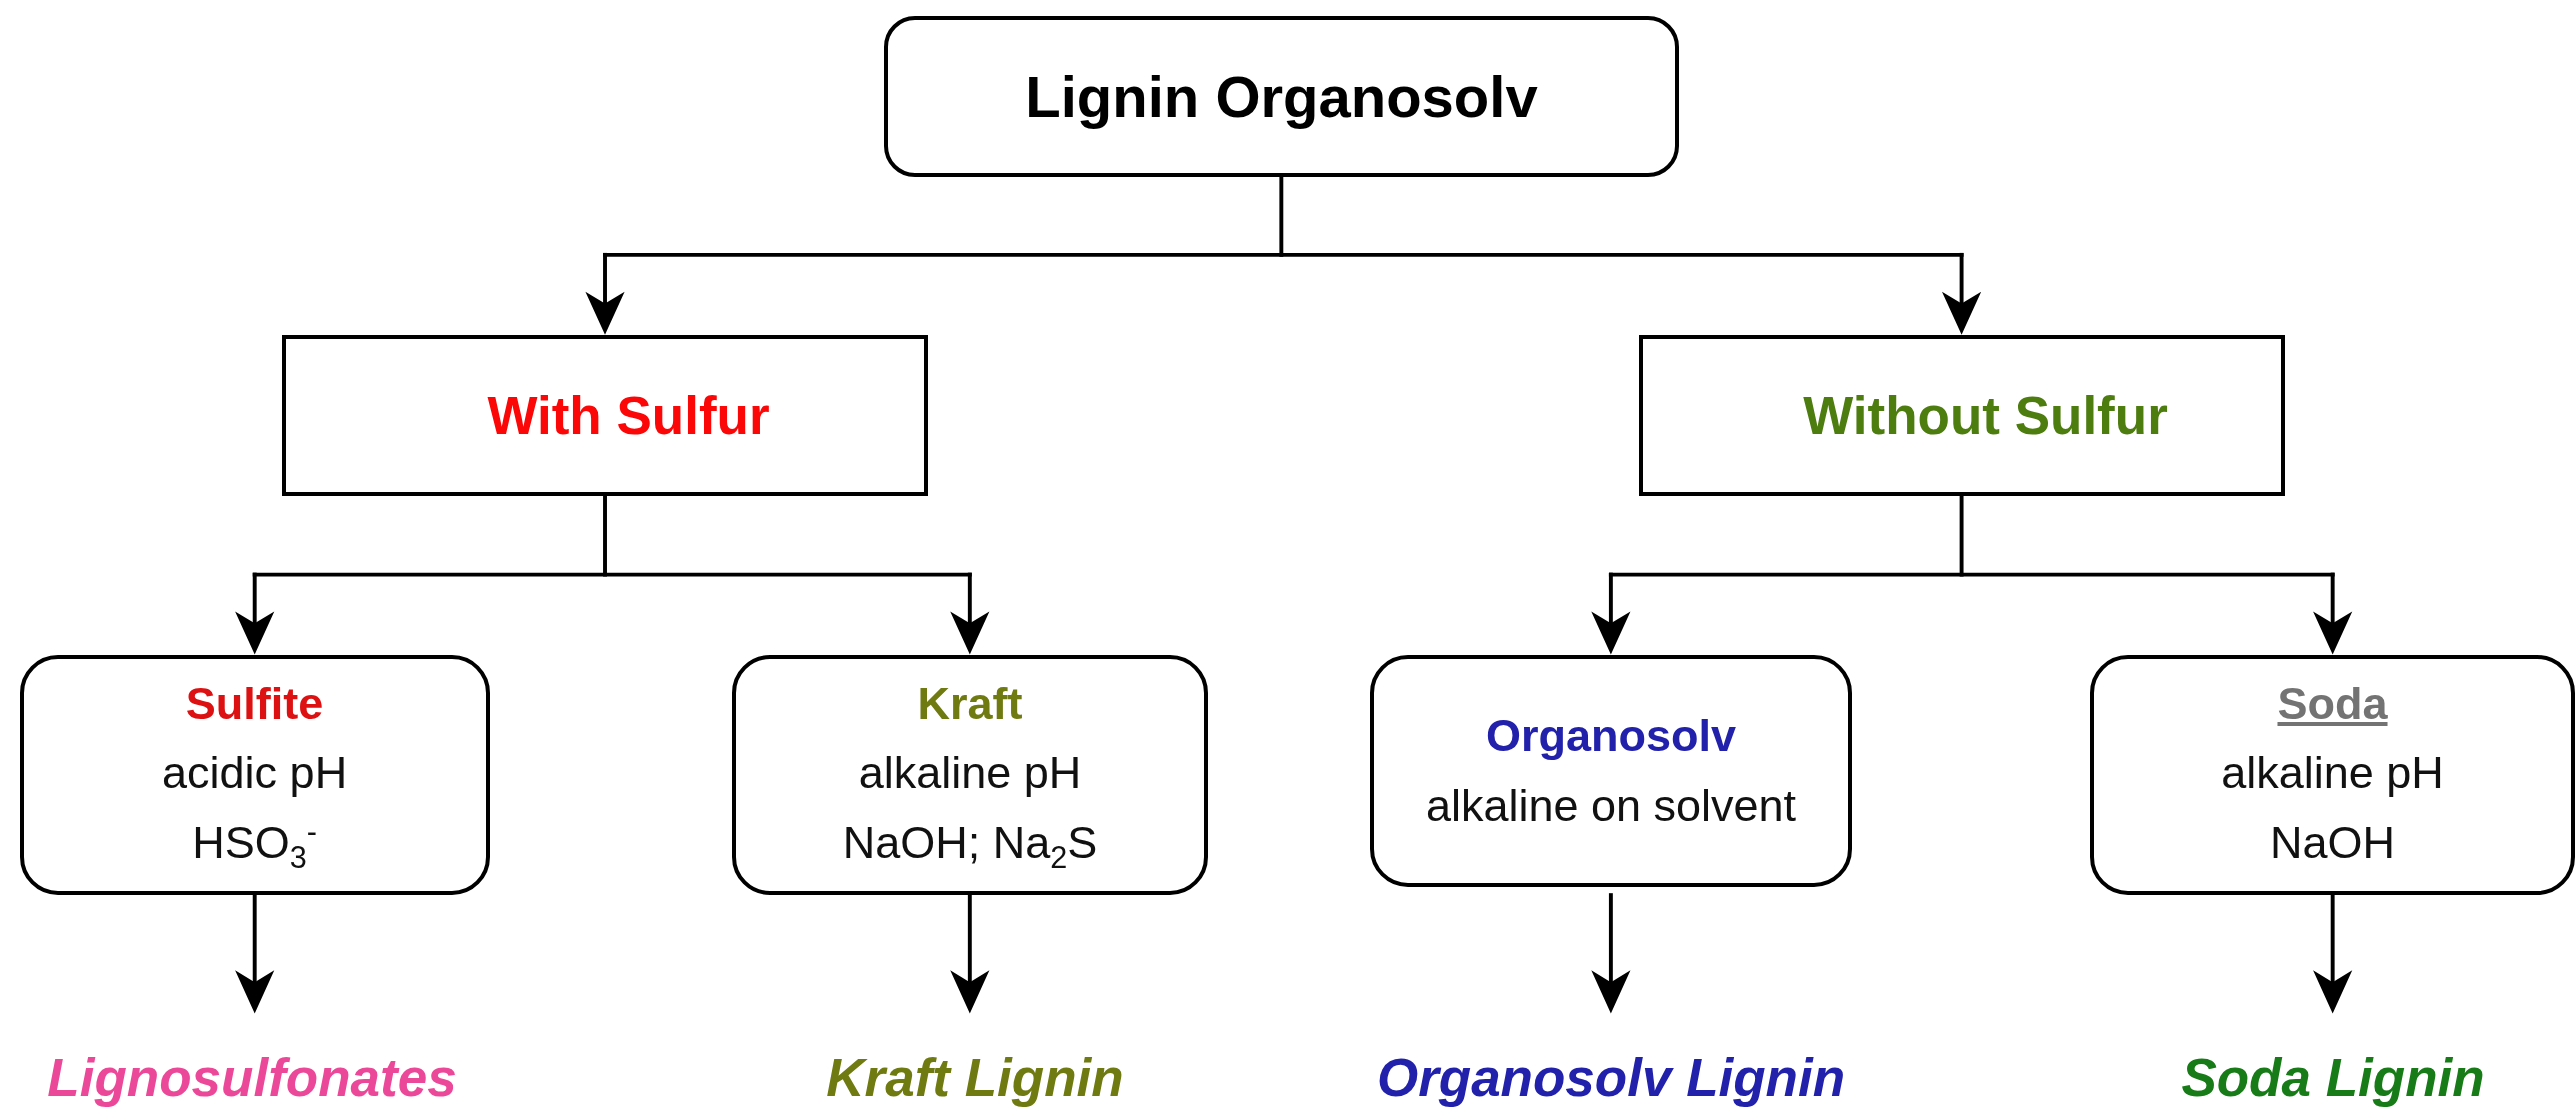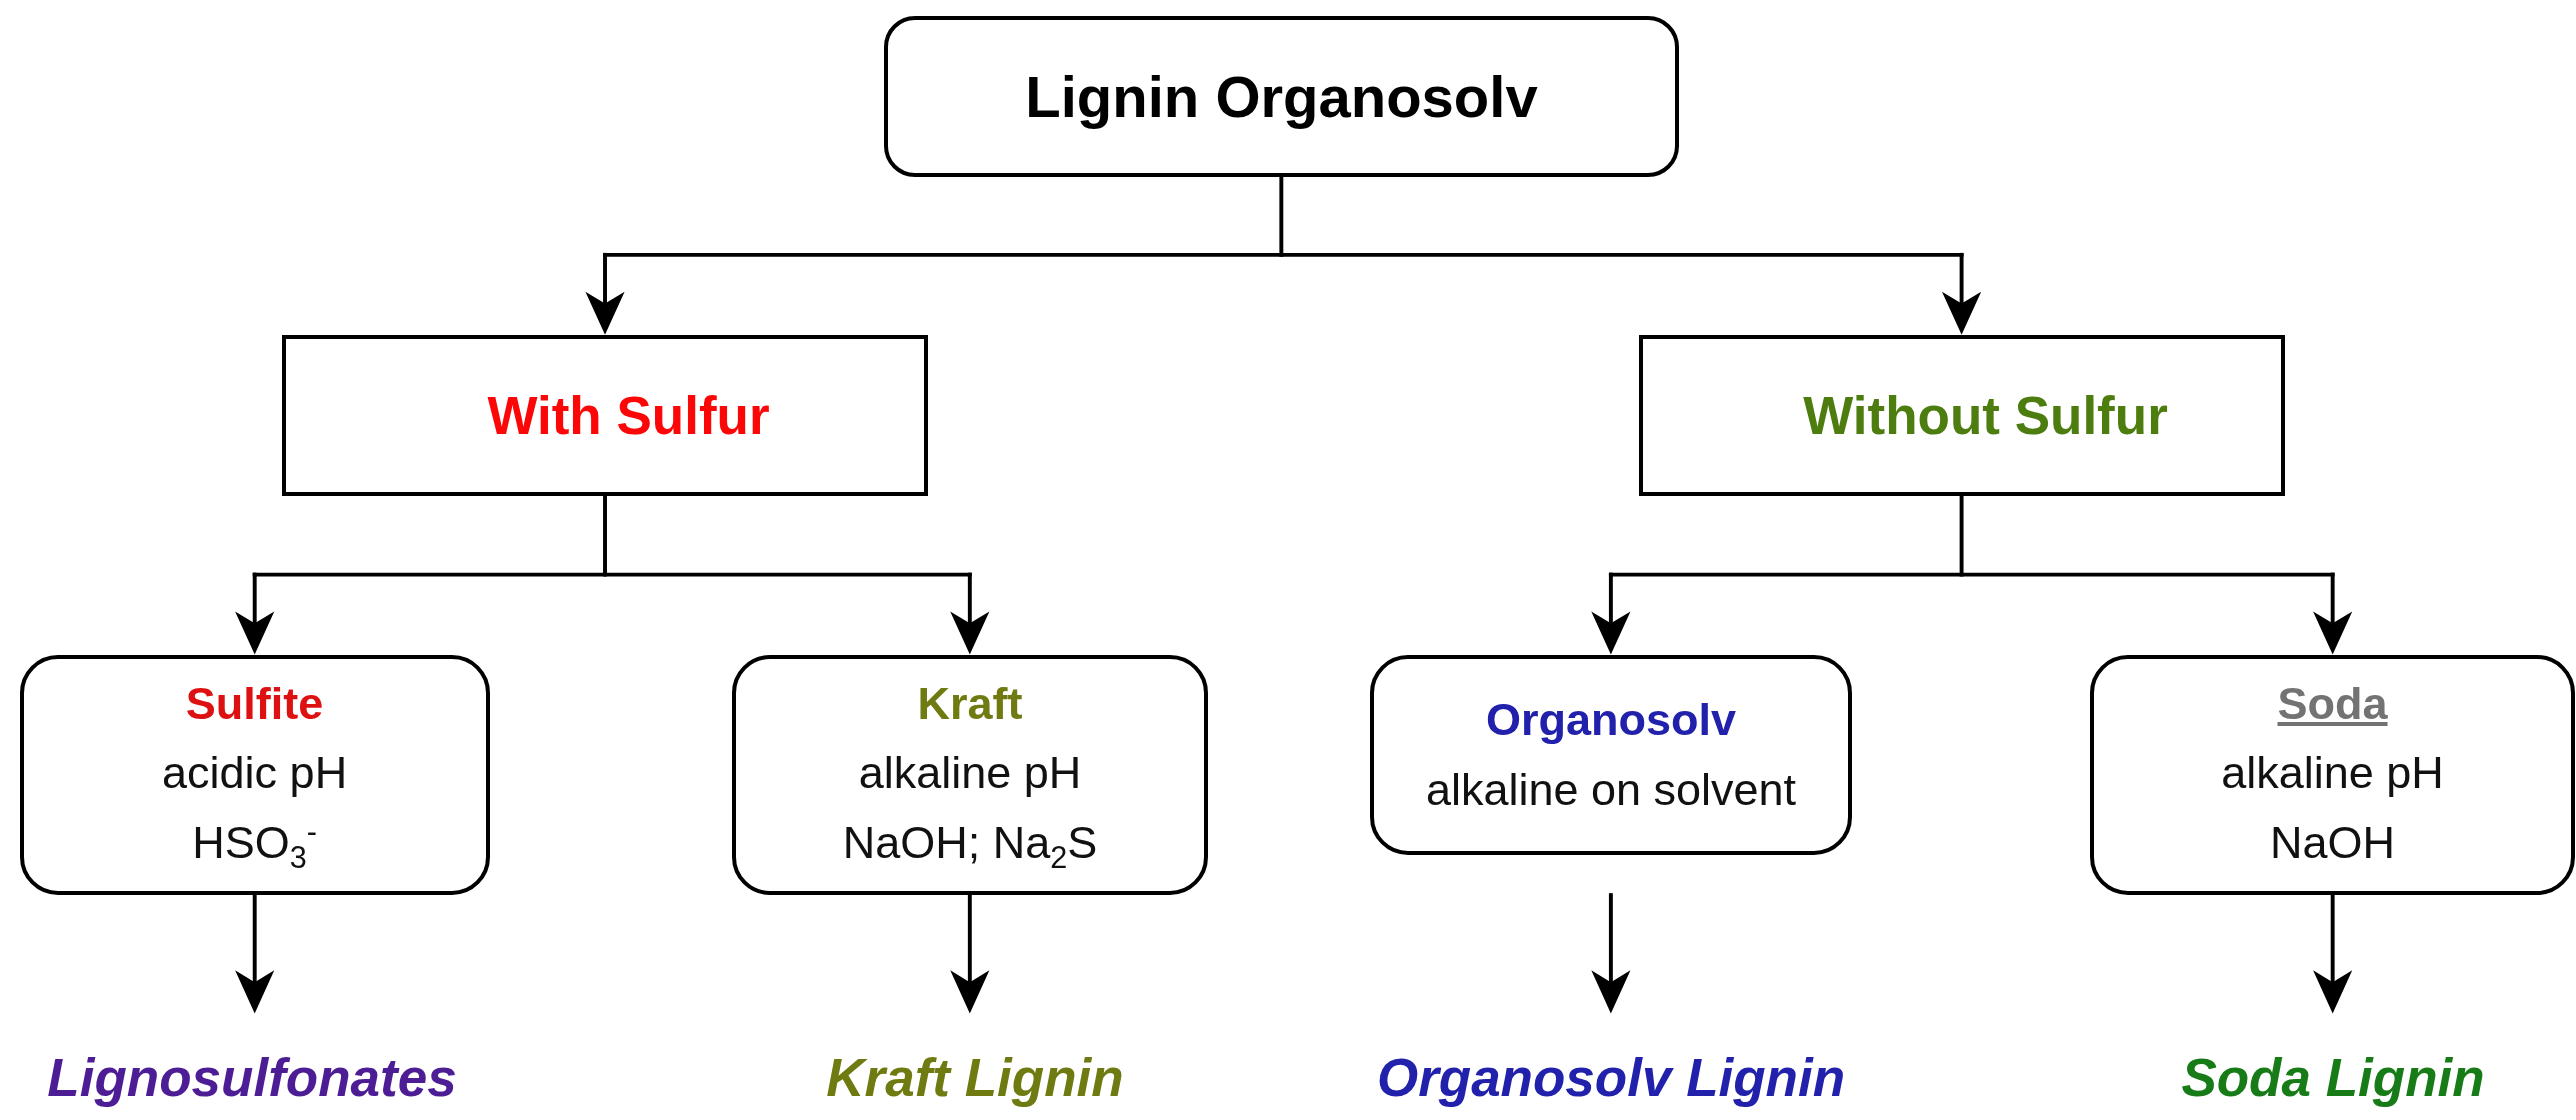--- a/index.html
+++ b/index.html
@@ -59,21 +59,21 @@
   .node-without-sulfur { left: 1639px; top: 335px; width: 646px; height: 161px; }
   .node-card {
     border-radius: 38px;
     font-size: 45px;
     color: #111111;
     line-height: 1.55;
     padding: 3.1px 1.6px;
   }
   .node-sulfite    { left: 19.6px;   top: 655px; width: 470px; height: 240px; }
   .node-kraft      { left: 732px;  top: 655px; width: 476px; height: 240px; }
-  .node-organosolv { left: 1370px; top: 655px; width: 482px; height: 200px; }
+  .node-organosolv { left: 1370px; top: 655px; width: 482px; height: 232px; }
   .node-soda       { left: 2090px; top: 655px; width: 485px; height: 240px; }
   .card-title {
     font-weight: bold;
   }
   .card-line sub {
     font-size: 68%;
   }
   .card-line sup {
     font-size: 68%;
   }
@@ -158,19 +158,19 @@
     <div class="card-title" style="color: rgb(33, 33, 172);">Organosolv</div>
     <div class="card-line">alkaline on solvent</div>
   </div>
 
   <div class="node node-card node-soda">
     <div class="card-title" style="color: #737373; text-decoration: underline;">Soda</div>
     <div class="card-line">alkaline pH</div>
     <div class="card-line"><span>NaOH</span><sub></sub><span></span><sup></sup></div>
   </div>
 
-  <div class="product-label product-lignosulfonates" style="color: #4c1d95;">Lignosulfonates</div>
+  <div class="product-label product-lignosulfonates" style="color: #ec4899;">Lignosulfonates</div>
   <div class="product-label product-kraft-lignin" style="color: rgb(111, 122, 16);">Kraft Lignin</div>
   <div class="product-label product-organosolv-lignin" style="color: rgb(33, 33, 172);">Organosolv Lignin</div>
   <div class="product-label product-soda-lignin" style="color: rgb(23, 124, 23);">Soda Lignin</div>
 
 </div>
 
 
 </body></html>

